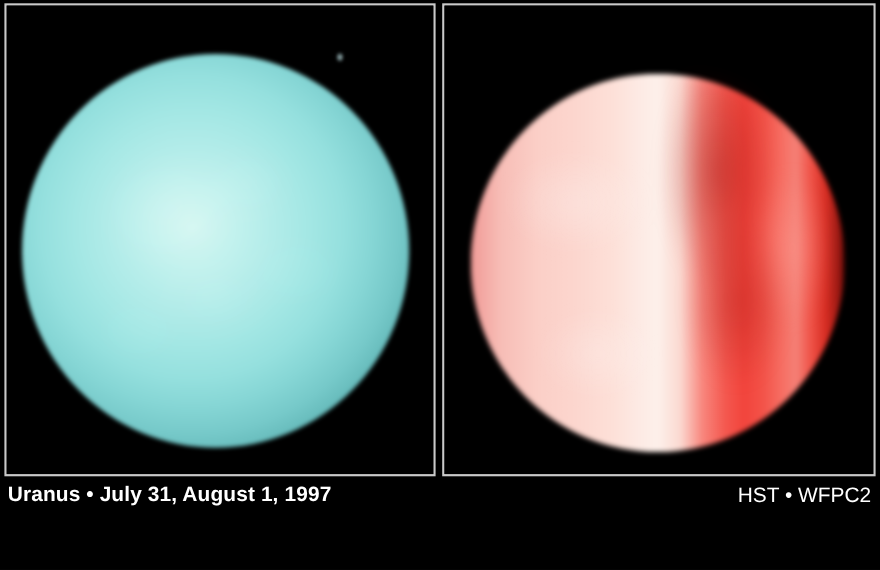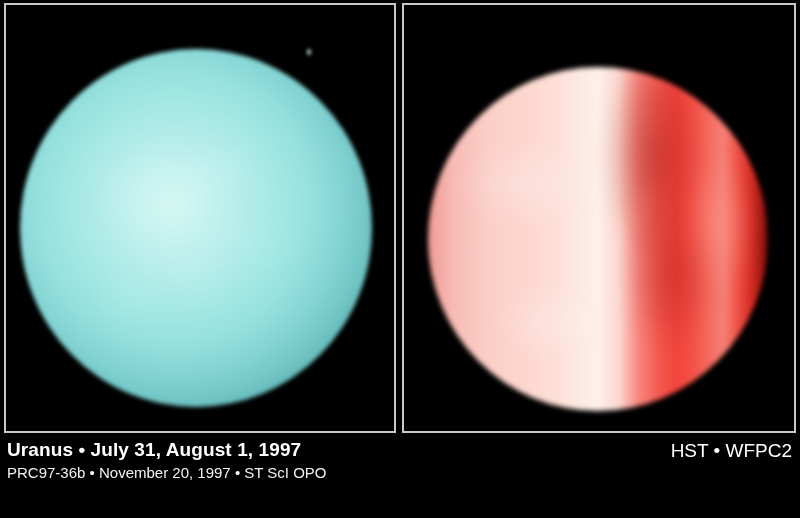--- a/index.html
+++ b/index.html
@@ -225,19 +225,18 @@
       <div class="disk" id="disk-infrared-glow"></div>
       <div class="disk" id="disk-infrared"></div>
       <div class="disk" id="disk-infrared-bands"></div>
     </div>
   </div>
 
   <div id="caption">
 
     <div id="caption-left">
       <div id="headline">Uranus • July 31, August 1, 1997</div>
-      <div class="subline">PRC97-36b • November 20, 1997 • ST ScI OPO</div>
     </div>
 
     <div id="instrument-credit">HST • WFPC2</div>
 
   </div>
 </div>
 
 </body></html>

